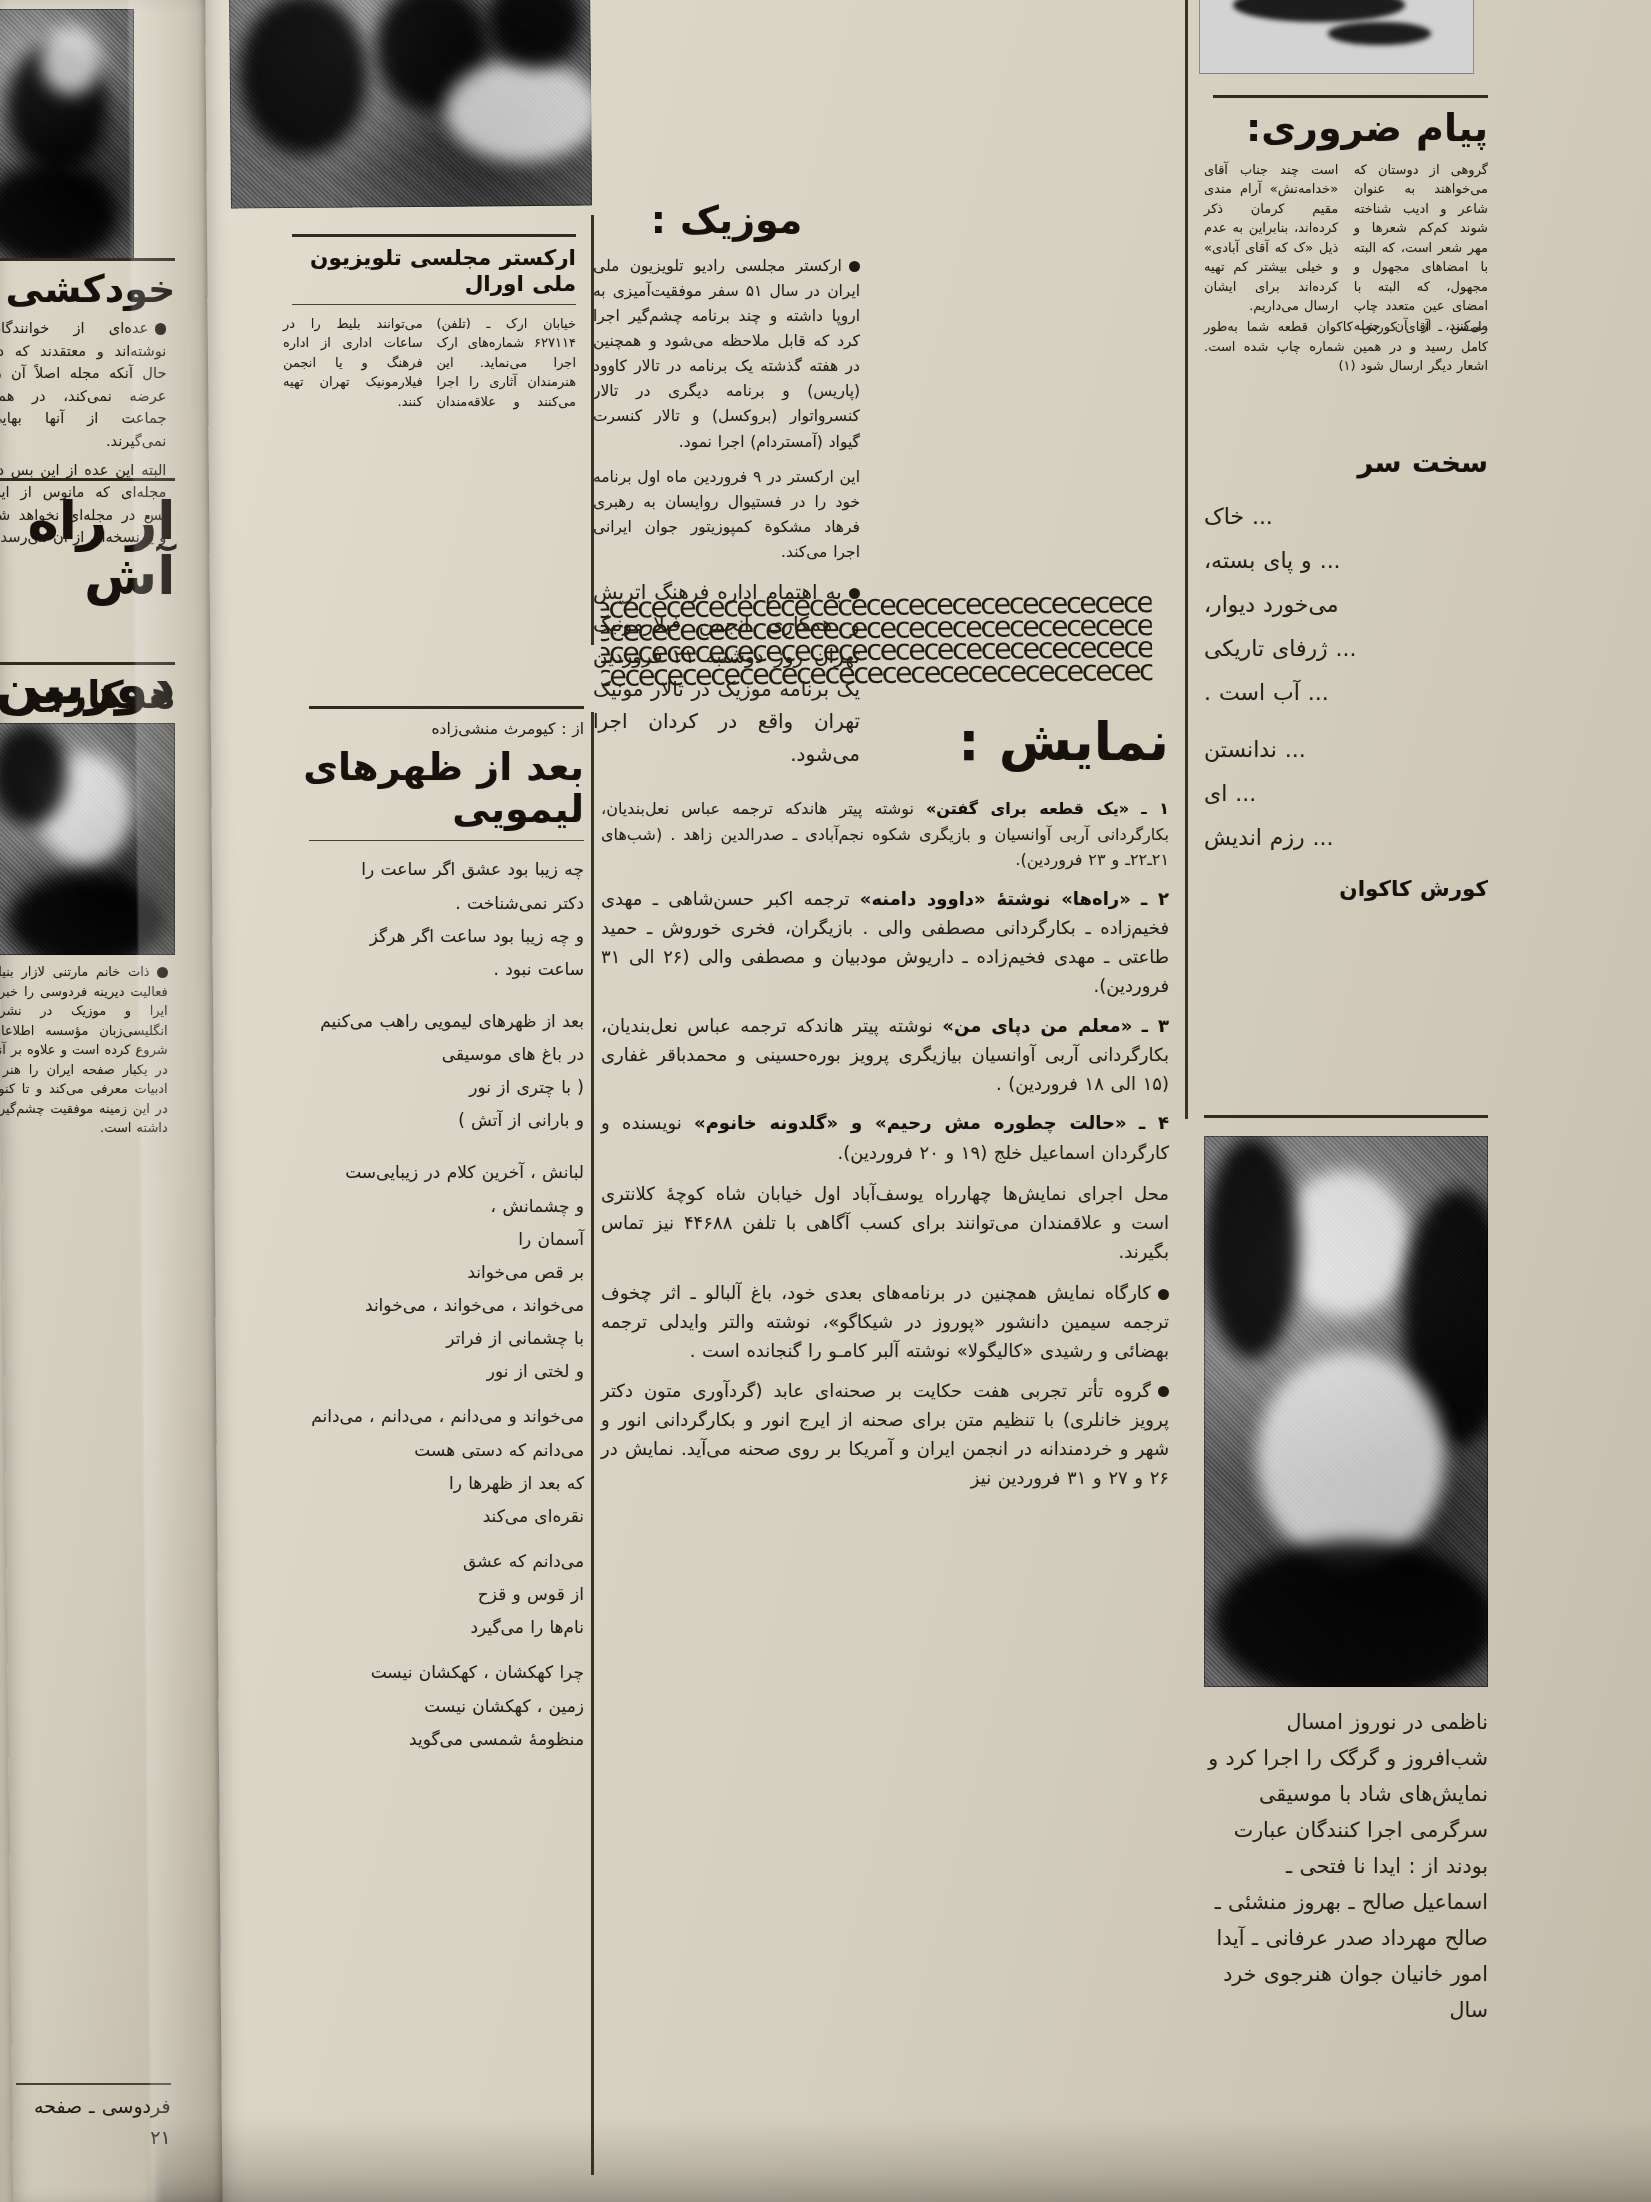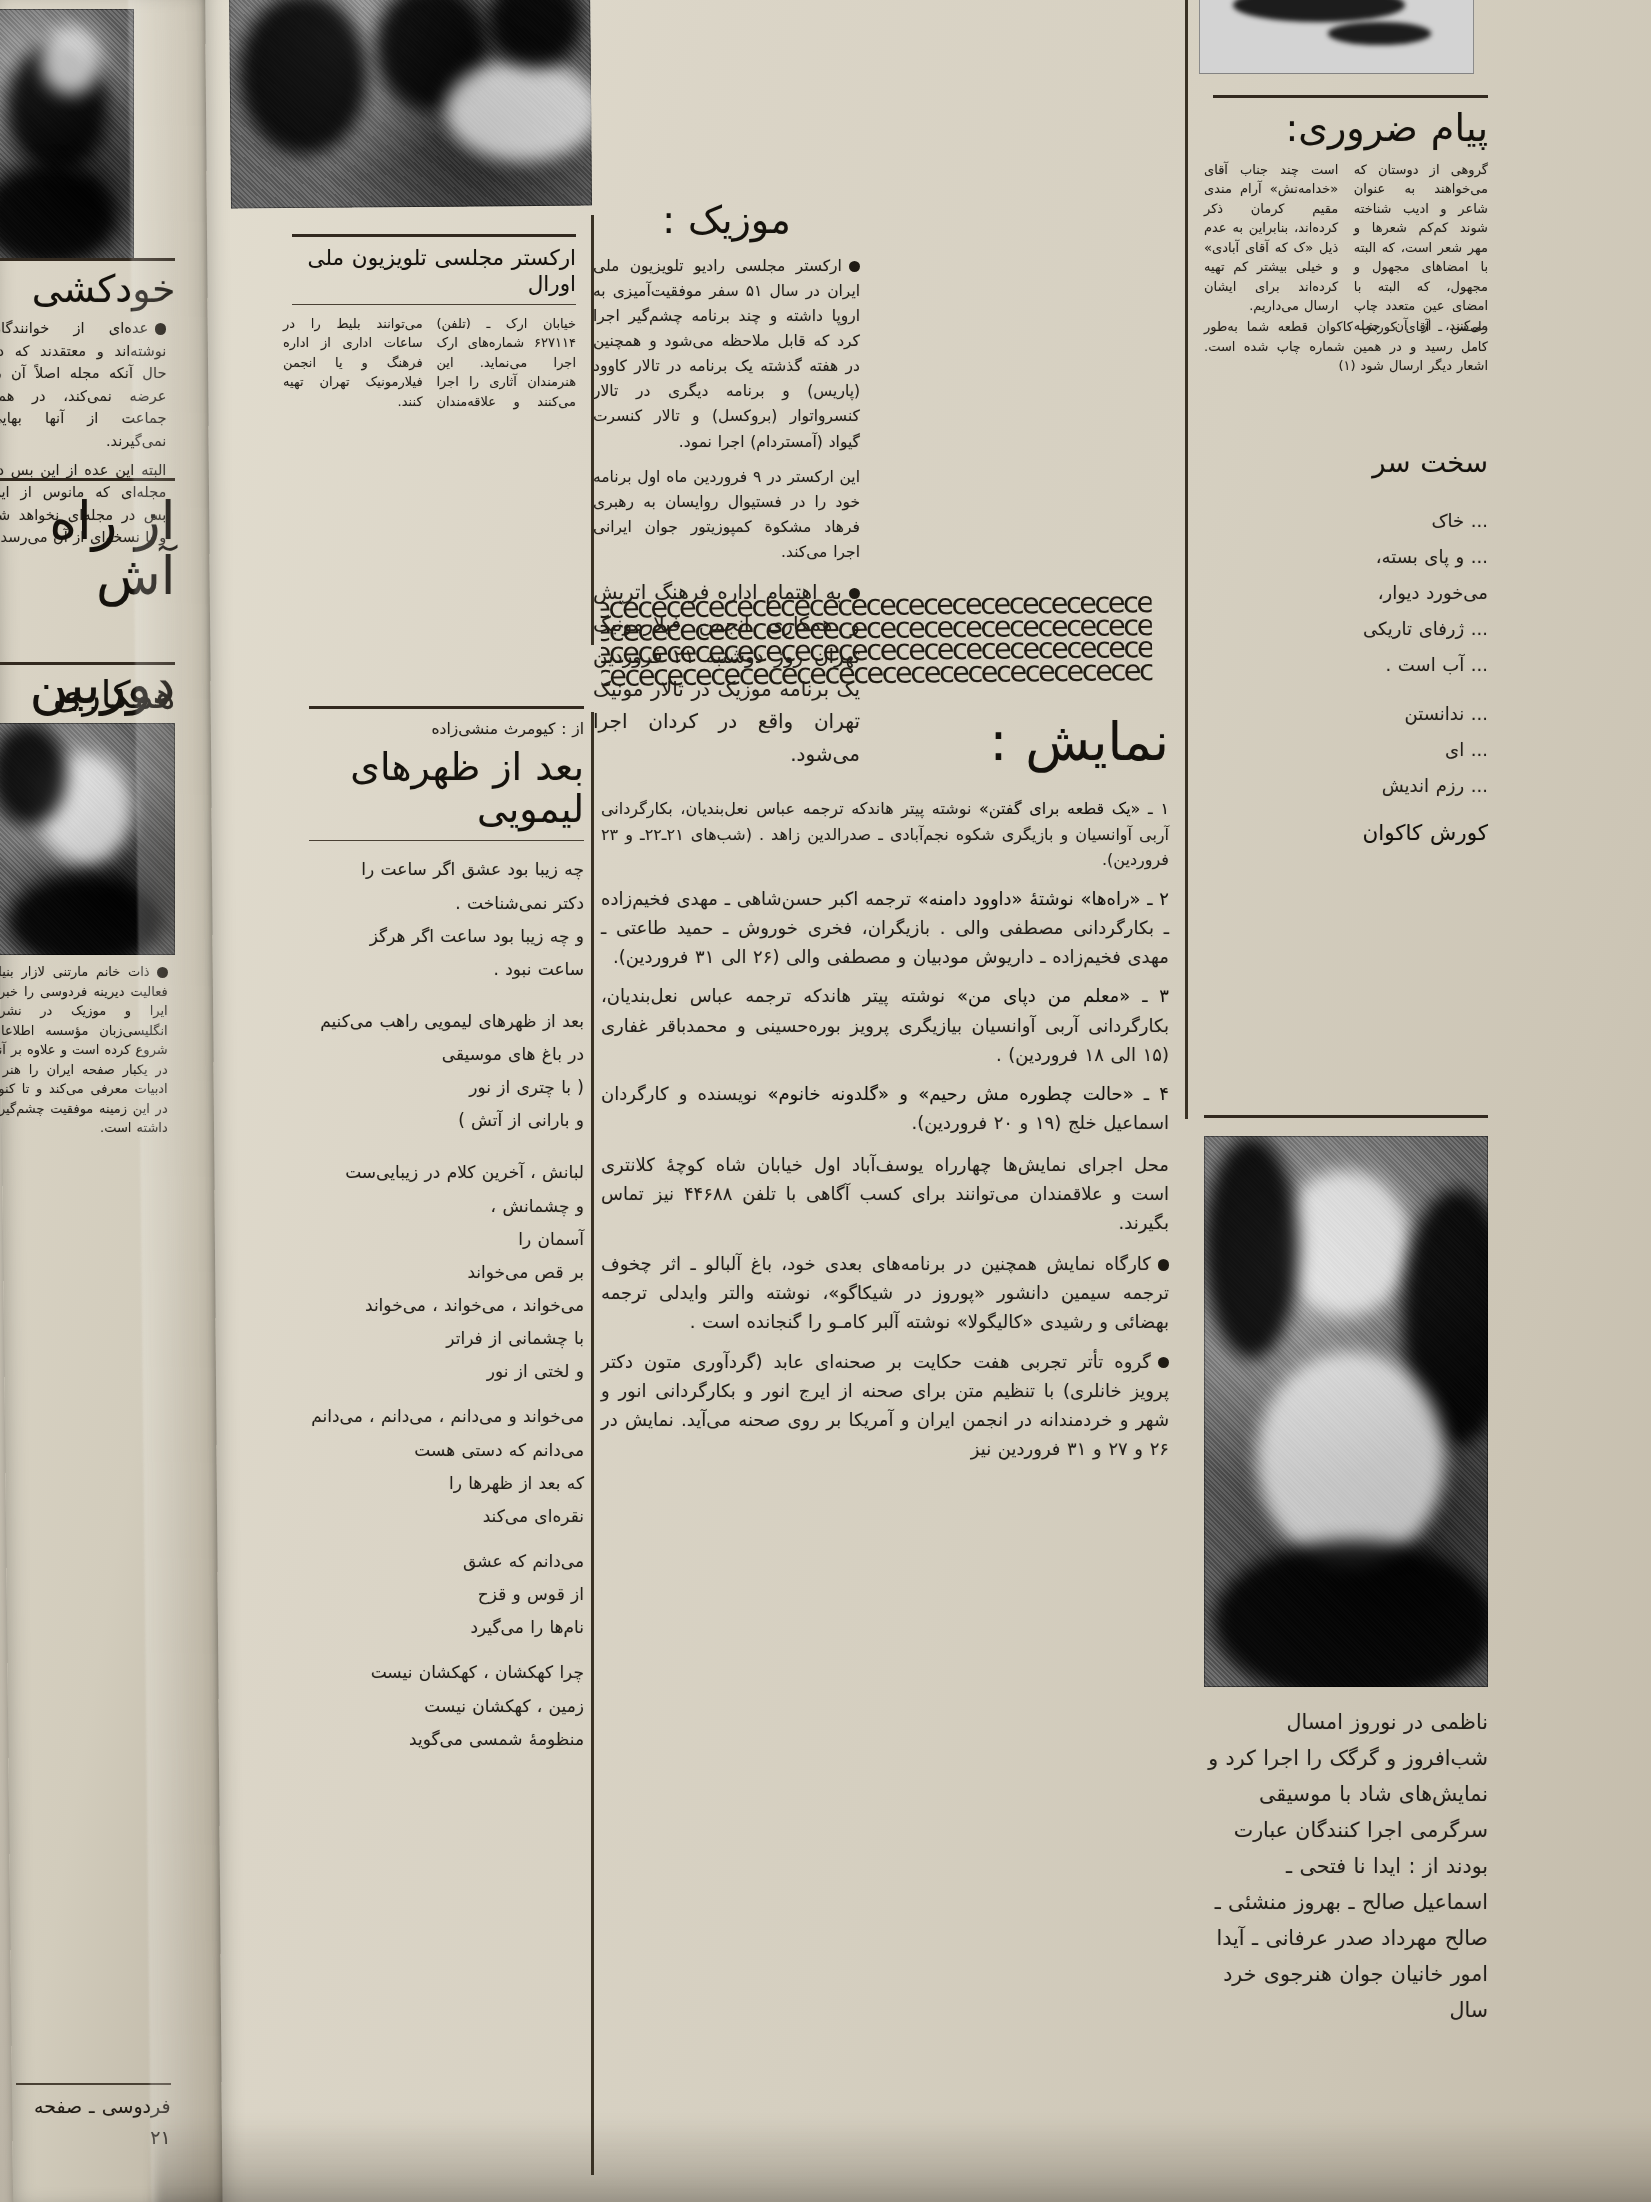--- a/index.html
+++ b/index.html
@@ -62,21 +62,21 @@
     color:#241f18;
     line-height:1.62;
     text-align:justify;
     font-size:16.3px;
     letter-spacing:0;
     word-spacing:0.9px;
     text-shadow:0 0 0.9px rgba(60,50,35,.25);
   }
   .txt p{margin:0 0 6px 0;}
   .hd{
-    font-weight:normal;
+    font-weight:bold;
     color:#16120c;
     letter-spacing:-0.9px;
   }
   .rule{background:#33291d;height:2.6px;width:100%;}
   .rule.thin{height:1.7px;background:#4a4032;}
   .vrule{background:#3a3122;width:2.6px;}
 
   
   .h-big{font-size:53px;line-height:1.05;}
   .h-mid{font-size:38px;line-height:1.1;}
@@ -294,21 +294,21 @@
 
   <div class="col" style="left:1205px;top:95px;width:284px;">
     <div class="rule" style="width:275px;margin-bottom:10.3px;"></div>
     <div class="txt hd h-mid" style="text-align:right;"></div>
     <div class="txt hd h-mid" style="text-align:right;">پیام ضروری:</div>
     <div class="txt tiny" style="margin-top:10.3px;columns:2;column-gap:15.5px;">گروهی از دوستان که می‌خواهند به عنوان شاعر و ادیب شناخته شوند کم‌کم شعرها و مهر شعر است، که البته با امضاهای مجهول و مجهول، که البته با امضای عین متعدد چاپ می‌کنند، از آن جمله است چند جناب آقای «خدامه‌نش» آرام مندی مقیم کرمان ذکر کرده‌اند، بنابراین به عدم ذیل «ک که آقای آبادی» و خیلی بیشتر کم تهیه کرده‌اند برای ایشان ارسال می‌داریم.</div>
   </div>
 
   <div class="col" style="left:1205px;top:447px;width:284px;">
     <div class="txt hd h-sm" style="text-align:right;">سخت سر</div>
-    <div class="txt" style="margin-top:24px;font-size:18px;line-height:2.0;text-align:right;">
+    <div class="txt" style="margin-top:16px;font-size:22px;line-height:2.0;text-align:left;">
       <div>... خاک</div>
       <div>... و پای بسته،</div>
       <div>می‌خورد دیوار،</div>
       <div>... ژرفای تاریکی</div>
       <div>... آب است .</div>
       <div style="height:13.8px;"></div>
       <div>... ندانستن</div>
       <div>... ای</div>
       <div>... رزم اندیش</div>
     </div>

